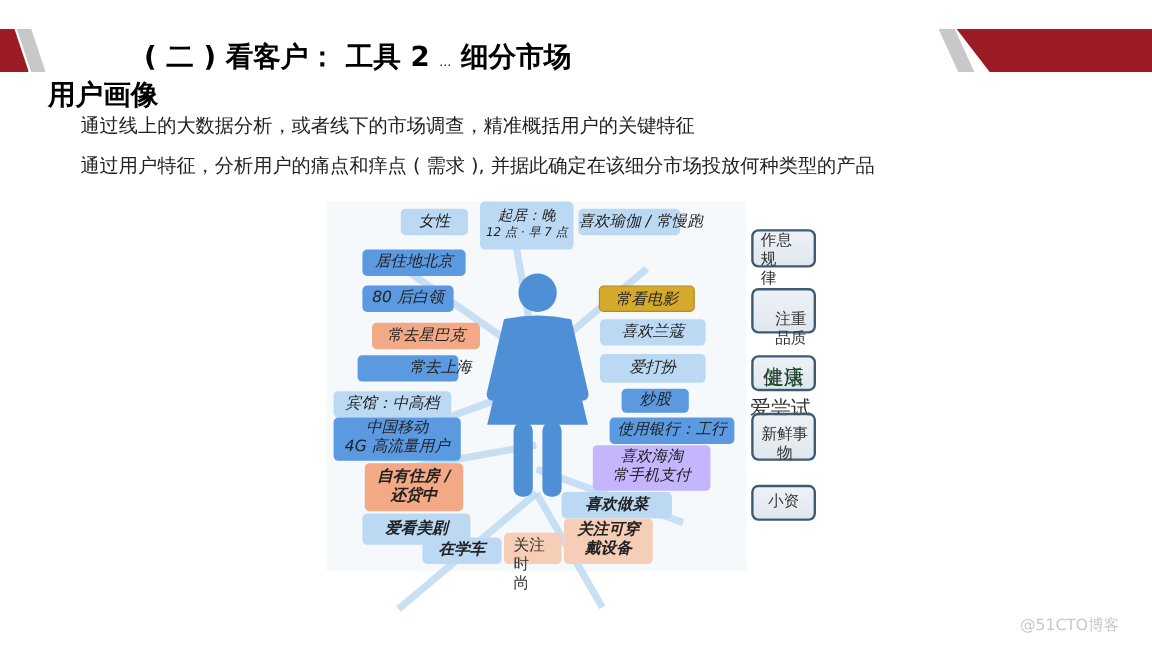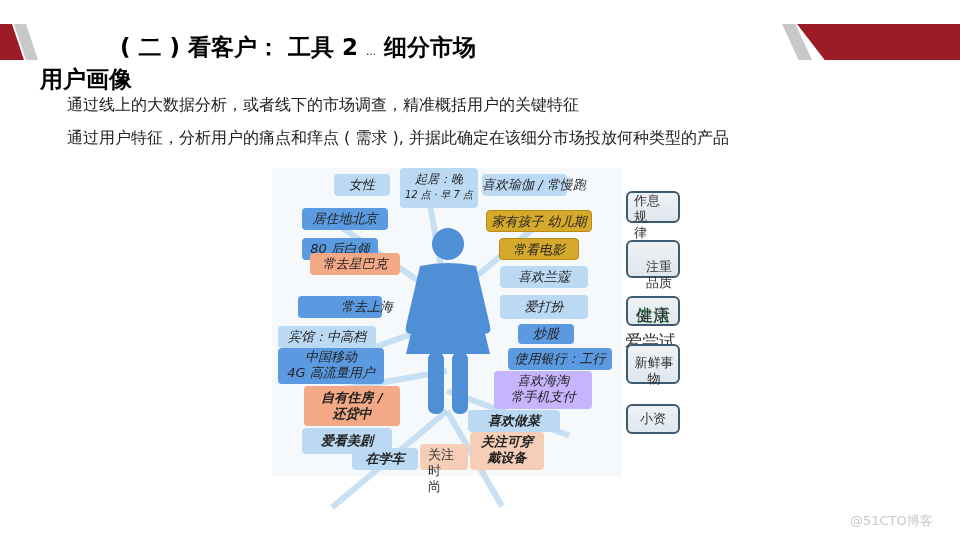--- a/index.html
+++ b/index.html
@@ -75,41 +75,40 @@
   <svg class="figure" style="left:126px;top:58px;" width="100" height="190" viewBox="0 0 100 190">
     <circle cx="50" cy="18" r="16" fill="#4f8fd6"></circle>
     <path d="M22 40 Q50 34 78 40 L92 100 Q94 108 86 108 L80 78 L92 128 L8 128 L20 78 L14 108 Q6 108 8 100 Z" fill="#4f8fd6"></path>
     <rect x="30" y="126" width="16" height="62" rx="7" fill="#4f8fd6"></rect>
     <rect x="54" y="126" width="16" height="62" rx="7" fill="#4f8fd6"></rect>
   </svg>
 
   <div class="bubble b-light" style="left:62px;top:6px;width:56px;height:22px;padding-top:3px;">女性</div>
   <div class="bubble b-blue" style="left:30px;top:40px;width:86px;height:22px;padding-top:3px;">居住地北京</div>
   <div class="bubble b-blue" style="left:30px;top:70px;width:76px;height:22px;padding-top:3px;">80 后白领</div>
-  <div class="bubble b-orange" style="left:38px;top:85px;width:90px;height:22px;padding-top:3px;">常去星巴克</div>
+  <div class="bubble b-orange" style="left:38px;top:101px;width:90px;height:22px;padding-top:3px;">常去星巴克</div>
   <div class="bubble b-blue" style="left:26px;top:128px;width:84px;height:22px;padding-top:3px;padding-left:43px;">常去上海</div>
   <div class="bubble b-light" style="left:6px;top:158px;width:98px;height:22px;padding-top:3px;">宾馆：中高档</div>
   <div class="bubble b-blue" style="left:6px;top:180px;width:106px;height:36px;padding-top:1px;">
     <div>中国移动</div>
     <div>4G  高流量用户</div>
   </div>
-  <div class="bubble b-orange bold" style="left:32px;top:218px;width:96px;height:40px;padding-top:4px;">
+  <div class="bubble b-orange bold" style="left:32px;top:218px;width:82px;height:40px;padding-top:4px;">
     <div>自有住房 /</div>
     <div>还贷中</div>
   </div>
   <div class="bubble b-light bold" style="left:30px;top:260px;width:90px;height:26px;padding-top:5px;">爱看美剧</div>
   <div class="bubble b-light bold" style="left:80px;top:280px;width:66px;height:22px;padding-top:3px;">在学车</div>
 
   <div class="bubble b-light" style="left:128px;top:0px;width:78px;height:40px;padding-top:3px;font-size:12px;">
     <div>起居：晚</div>
     <div style="font-size:10px;">12 点 · 早 7 点</div>
   </div>
 
   <div class="bubble b-light" style="left:210px;top:6px;width:85px;height:22px;padding-top:3px;">喜欢瑜伽 / 常慢跑</div>
-  <div class="bubble b-gold" style="left:214px;top:42px;width:106px;height:22px;padding-top:3px;">家有孩子   幼儿期</div>
   <div class="bubble b-gold" style="left:227px;top:70px;width:80px;height:22px;padding-top:3px;">常看电影</div>
   <div class="bubble b-light" style="left:228px;top:98px;width:88px;height:22px;padding-top:3px;">喜欢兰蔻</div>
   <div class="bubble b-light" style="left:228px;top:127px;width:88px;height:24px;padding-top:4px;">爱打扮</div>
   <div class="bubble b-blue" style="left:246px;top:156px;width:56px;height:20px;padding-top:2px;">炒股</div>
   <div class="bubble b-blue" style="left:236px;top:180px;width:104px;height:22px;padding-top:3px;">使用银行：工行</div>
   <div class="bubble b-mid" style="left:222px;top:203px;width:98px;height:38px;padding-top:2px;">
     <div>喜欢海淘</div>
     <div>常手机支付</div>
   </div>
   <div class="bubble b-light bold" style="left:196px;top:242px;width:92px;height:22px;padding-top:3px;">喜欢做菜</div>

